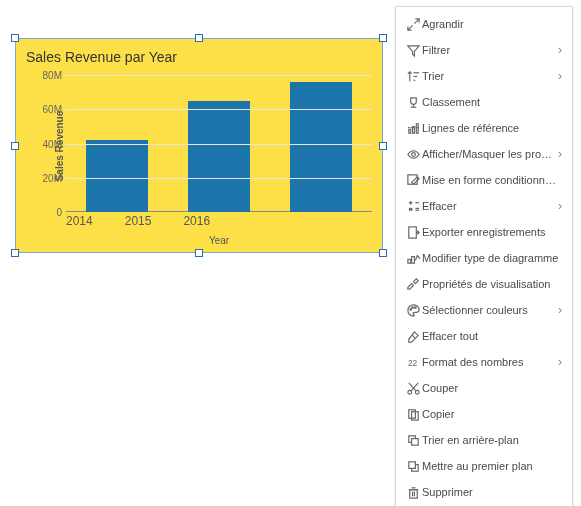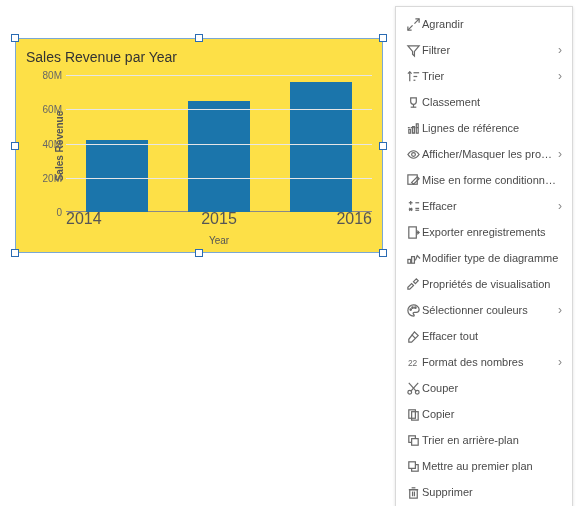--- a/index.html
+++ b/index.html
@@ -96,23 +96,24 @@
   .bar {
     width: 62px;
     background: #1b75ab;
   }
   .xticks {
     position: absolute;
     left: 50px;
     right: 10px;
     bottom: 24px;
     display: flex;
-    justify-content: space-between;
-    font-size: 16px;
+    justify-content: flex-start;
+    font-size: 12px;
     color: #555;
+    gap: 32px;
   }
   .xlabel {
     position: absolute;
     left: 50px;
     right: 10px;
     bottom: 6px;
     text-align: center;
     font-size: 10px;
     font-weight: normal;
     color: #555;

